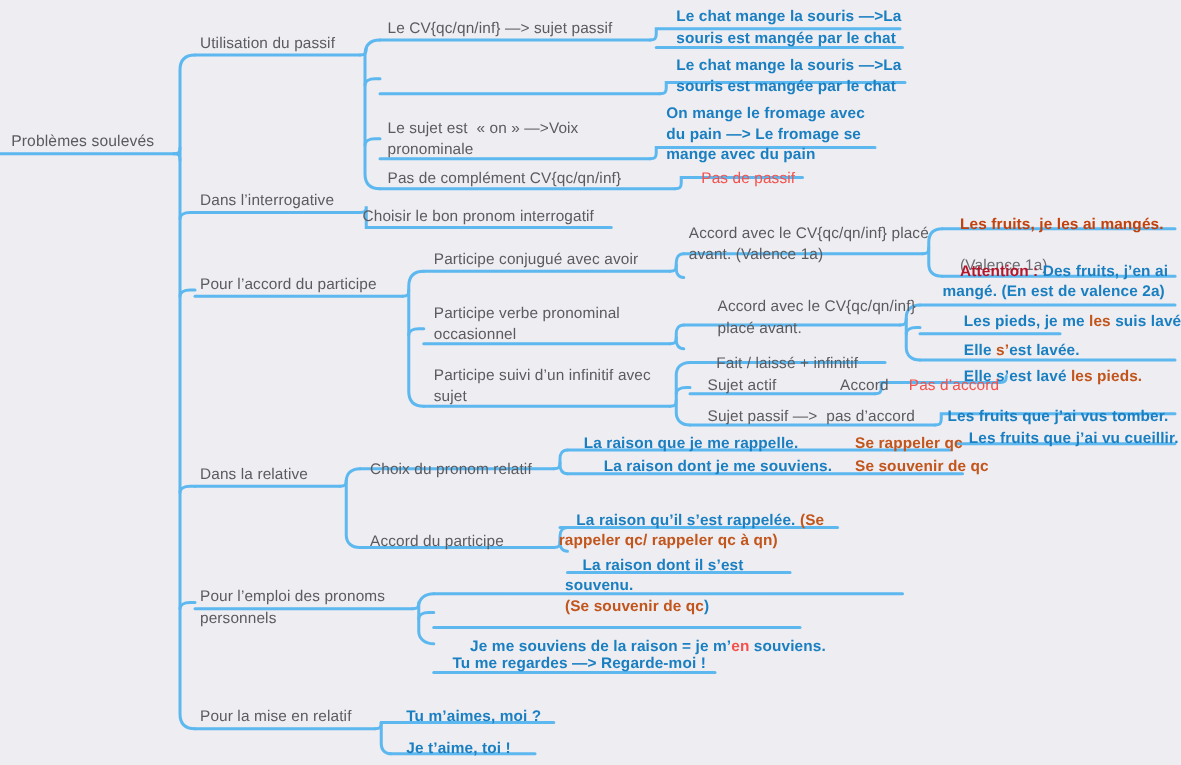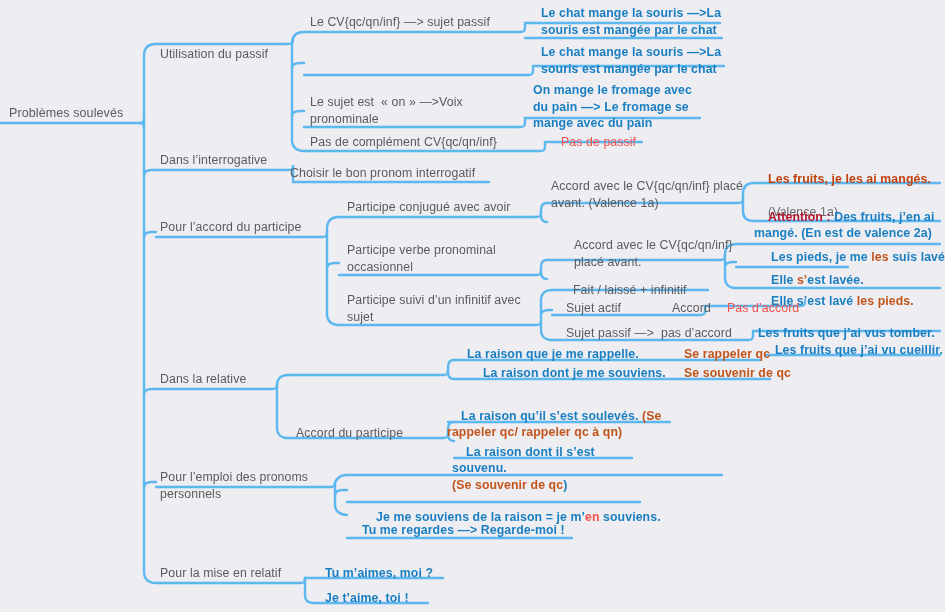--- a/index.html
+++ b/index.html
@@ -148,21 +148,21 @@
 
       <path d="M300,583 C304,583 305,582 305,578"></path>
       <path d="M305,578 L305,595 C305,600 308,603 313,603"></path>
       <path d="M305,578 L443,578"></path>
       <path d="M313,603 L428,603"></path>
     </g>
   </svg>
 
   <div class="node root" style="left:9px; top:105px; width:150px;">Problèmes soulevés</div>
 
-  <div class="node gray" style="left:160px; top:26px; width:130px;margin-top:20px;">Utilisation du passif</div>
+  <div class="node gray" style="left:160px; top:26px; width:130px;">Utilisation du passif</div>
 
   <div class="node gray" style="left:310px; top:14px; width:215px;">Le CV{qc/qn/inf} —&gt; sujet passif</div>
 
   <div class="node blue" style="left:541px; top:5px; width:184px;">Le chat mange la souris —&gt;La souris est mangée par le chat</div>
 
 
   <div class="node blue" style="left:541px; top:44px; width:184px;">Le chat mange la souris —&gt;La souris est mangée par le chat</div>
 
   <div class="node gray" style="left:310px; top:94px; width:215px;">Le sujet est  « on » —&gt;Voix pronominale</div>
 
@@ -218,33 +218,34 @@
   <div class="node red" style="left:727px; top:300px; width:110px;">Pas d’accord</div>
 
   <div class="node gray" style="left:566px; top:325px; width:200px;">Sujet passif —&gt;  pas d’accord</div>
 
   <div class="node blue" style="left:758px; top:325px; width:195px;">Les fruits que j’ai vus tomber.</div>
 
   <div class="node blue" style="left:775px; top:342px; width:195px;">Les fruits que j’ai vu cueillir.</div>
 
   <div class="node gray" style="left:160px; top:371px; width:130px;">Dans la relative</div>
 
+  <div class="node gray" style="left:296px; top:367px; width:160px;">Choix du pronom relatif</div>
 
   <div class="node blue" style="left:467px; top:346px; width:210px;">La raison que je me rappelle.</div>
 
   <div class="node orange" style="left:684px; top:346px; width:120px; font-weight:bold;">Se rappeler qc</div>
 
   <div class="node blue" style="left:467px; top:365px; width:215px;margin-left:16px;">La raison dont je me souviens.</div>
 
   <div class="node orange" style="left:684px; top:365px; width:140px; font-weight:bold;">Se souvenir de qc</div>
 
   <div class="node gray" style="left:296px; top:425px; width:160px;">Accord du participe</div>
 
   <div class="node" style="left:447px; top:391px; width:228px; color:#1a7fc1; font-weight:bold;">
-    <span>La raison qu’il s’est soulevés. </span><b class="or">(Se rappeler qc/ rappeler qc à qn)</b>
+    <span>La raison qu’il s’est rappelée. </span><b class="or">(Se rappeler qc/ rappeler qc à qn)</b>
   </div>
 
   <div class="node" style="left:452px; top:427px; width:200px; color:#1a7fc1; font-weight:bold;">
     <span>La raison dont il s’est souvenu.</span><br><b class="or">(Se souvenir de qc</b><span>)</span>
   </div>
 
   <div class="node gray" style="left:160px; top:469px; width:180px;">Pour l’emploi des pronoms personnels</div>
 
 
   <div class="node" style="left:362px; top:492px; width:380px; color:#1a7fc1; font-weight:bold;">

